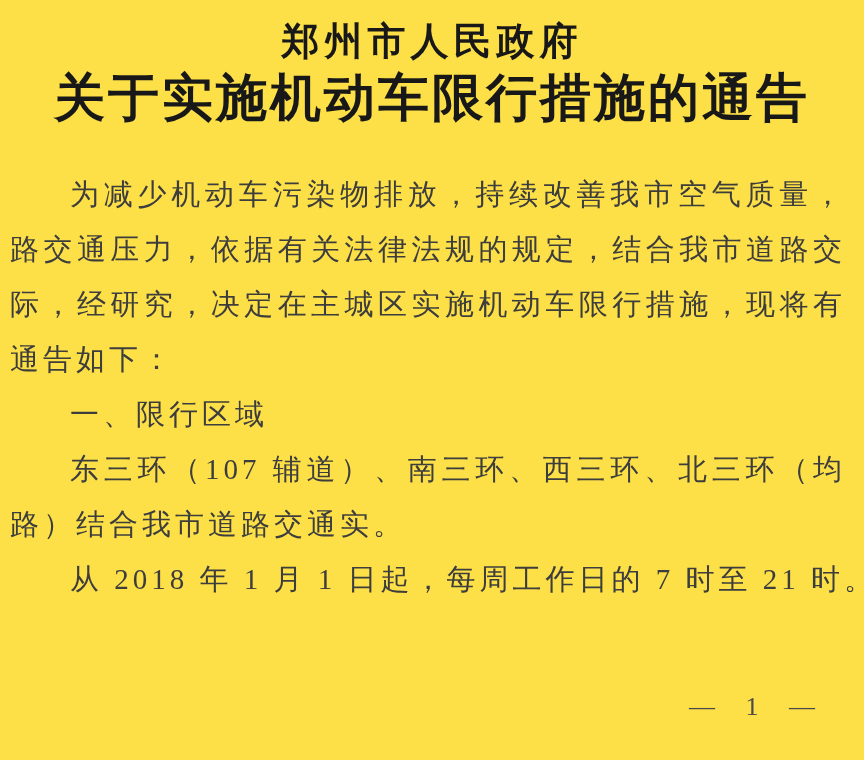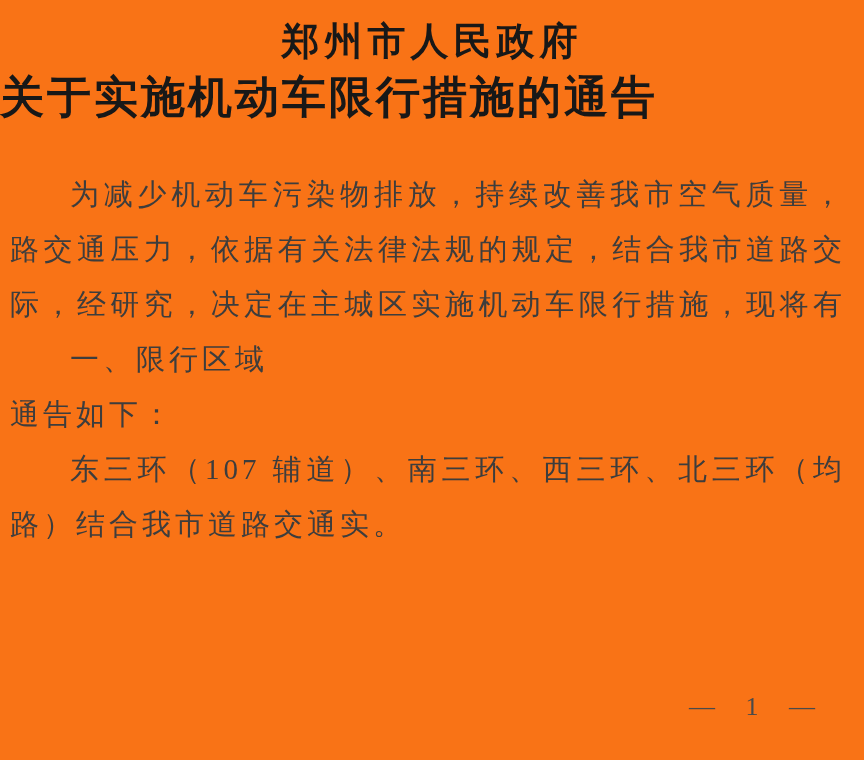--- a/index.html
+++ b/index.html
@@ -4,42 +4,42 @@
 <style>
   html, body {
     margin: 0;
     padding: 0;
     background: #ffffff;
   }
   .page {
     position: relative;
     width: 864px;
     height: 760px;
-    background: #f97316;
+    background: #fde047;
     overflow: hidden;
     font-family: "Liberation Serif", "DejaVu Serif", serif;
   }
   .doc {
     padding-top: 16px;
   }
   .title-line-1 {
     height: 50px;
     line-height: 50px;
     text-align: center;
     font-size: 38px;
     font-weight: bold;
     letter-spacing: 5px;
     color: #181818;
   }
   .title-line-2 {
     height: 52px;
     line-height: 52px;
     margin-top: 6px;
-    text-align: left;
-    font-size: 44px;
+    text-align: center;
+    font-size: 51px;
     font-weight: bold;
     letter-spacing: 3px;
     color: #181818;
   }
   .body-text {
     margin-top: 43px;
     padding-left: 10px;
     padding-right: 18px;
     color: #3d3d3d;
     font-size: 29px;
@@ -75,20 +75,21 @@
 <body>
 
 <div class="page">
   <div class="doc">
     <div class="title-line-1">郑州市人民政府</div>
     <div class="title-line-2">关于实施机动车限行措施的通告</div>
     <div class="body-text" id="body-lines">
         <div class="body-line indent justify wrap">为减少机动车污染物排放，持续改善我市空气质量，缓解道</div>
         <div class="body-line justify wrap">路交通压力，依据有关法律法规的规定，结合我市道路交通实</div>
         <div class="body-line justify wrap">际，经研究，决定在主城区实施机动车限行措施，现将有关事项</div>
+        <div class="body-line">通告如下：</div>
         <div class="body-line indent">一、限行区域</div>
-        <div class="body-line">通告如下：</div>
         <div class="body-line indent justify wrap">东三环（107 辅道）、南三环、西三环、北三环（均不含本</div>
         <div class="body-line">路）结合我市道路交通实。</div>
+        <div class="body-line indent">从 2018 年 1 月 1 日起，每周工作日的 7 时至 21 时。</div>
       </div>
   </div>
   <div class="page-number">— 1 —</div>
 </div>
 
 </body></html>

